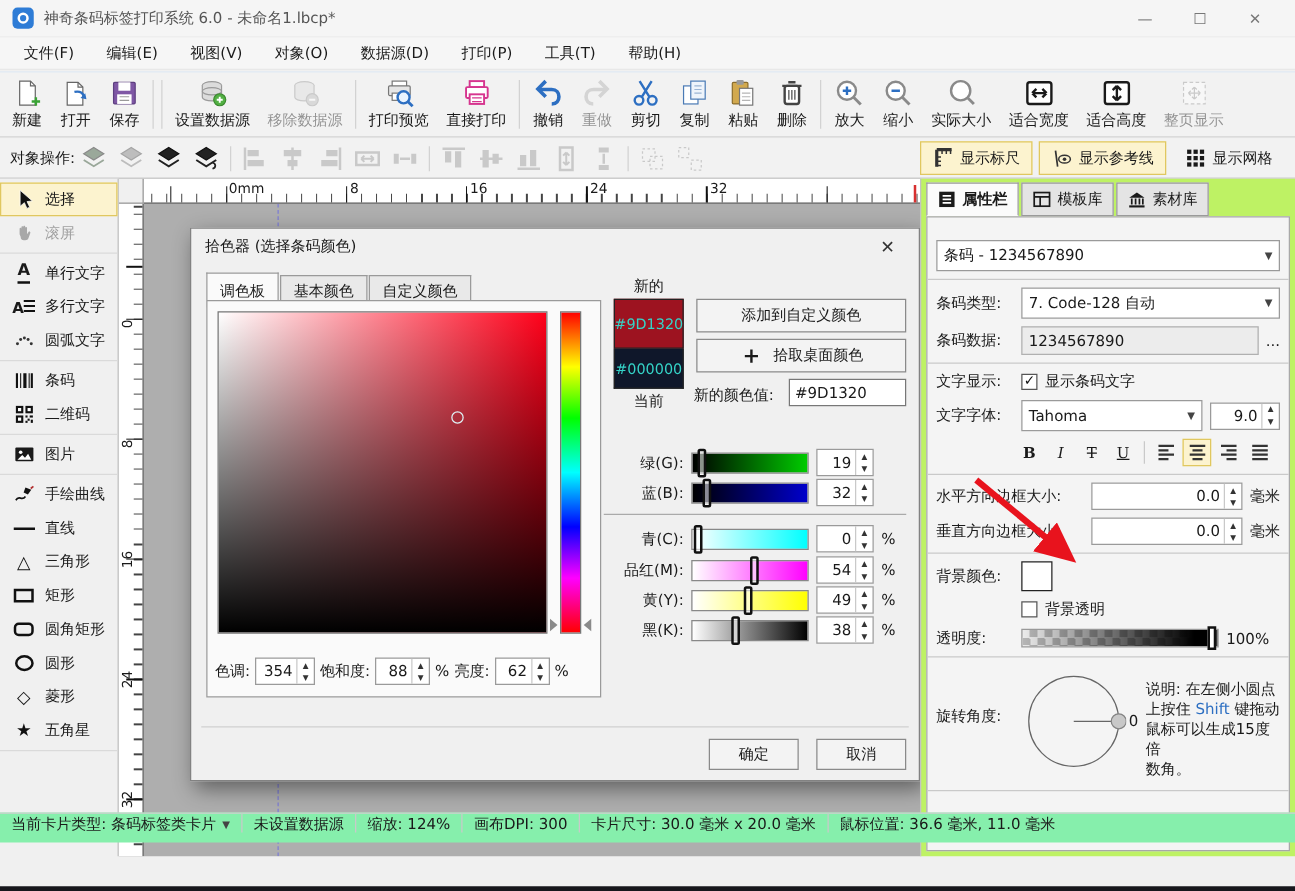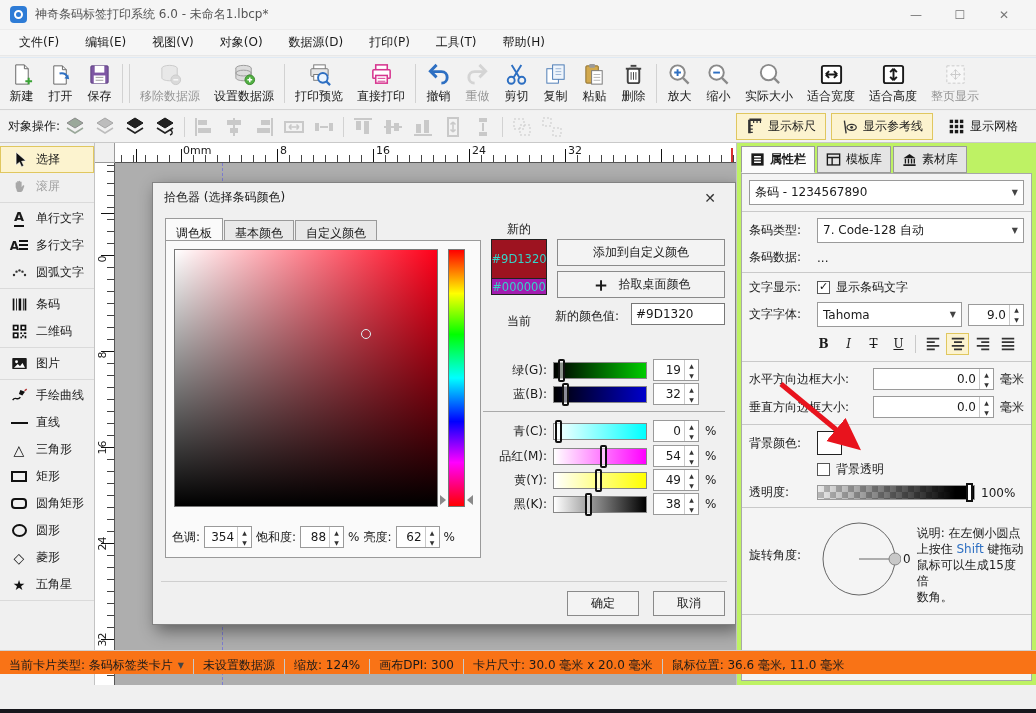--- a/index.html
+++ b/index.html
@@ -73,21 +73,21 @@
 .hue{position:absolute;left:282px;top:8px;width:17px;height:258px;border:1px solid #777;background:linear-gradient(to bottom,#f00,#ff0 17%,#0f0 33%,#0ff 50%,#00f 67%,#f0f 83%,#f00)}
 .hindL{position:absolute;left:274px;top:254px;width:0;height:0;border-top:5px solid transparent;border-bottom:5px solid transparent;border-left:6px solid #8a8a8a}
 .hindR{position:absolute;left:301px;top:254px;width:0;height:0;border-top:5px solid transparent;border-bottom:5px solid transparent;border-right:6px solid #8a8a8a}
 .hsbrow{position:absolute;left:6px;bottom:8px;right:4px;height:24px;display:flex;align-items:center;gap:4px}
 .nbox{display:flex;border:1px solid #9a9a9a;background:#fff;height:22px;align-items:stretch}
 .nbox .v{flex:1;display:flex;align-items:center;justify-content:flex-end;padding:0 3px}
 .spin{width:14px;display:flex;flex-direction:column;border-left:1px solid #c9c9c9}
 .spin span{flex:1;display:flex;align-items:center;justify-content:center;font-size:6px;color:#333}
 .lbl-new{position:absolute;left:338px;top:38px;width:56px;text-align:center}
 .sw-new{position:absolute;left:338px;top:56px;width:56px;height:40px;background:#9d1320;border:1px solid #222;color:#35d4c8;display:flex;align-items:center;justify-content:center;font-size:11.5px}
-.sw-cur{position:absolute;left:338px;top:96px;width:56px;height:16px;background:#a21caf;border:1px solid #222;border-top:none;color:#35d4c8;display:flex;align-items:center;justify-content:center;font-size:11.5px}
+.sw-cur{position:absolute;left:338px;top:96px;width:56px;height:32px;background:#0f172a;border:1px solid #222;border-top:none;color:#35d4c8;display:flex;align-items:center;justify-content:center;font-size:11.5px}
 .lbl-cur{position:absolute;left:338px;top:130px;width:56px;text-align:center}
 .btn{border:1px solid #8a8a8a;background:#f3f3f3;display:flex;align-items:center;justify-content:center;gap:8px}
 .btn-add{position:absolute;left:404px;top:56px;width:168px;height:27px}
 .btn-pick{position:absolute;left:404px;top:88px;width:168px;height:27px}
 .pluss{font-size:19px;font-weight:bold;line-height:1}
 .lbl-nv{position:absolute;left:402px;top:125px}
 .inp-nv{position:absolute;left:478px;top:120px;width:94px;height:22px;background:#fff;border:1px solid #777;display:flex;align-items:center;padding:0 4px}
 .srow{position:absolute;left:330px;width:246px;height:22px;display:flex;align-items:center;gap:6px}
 .srow .sl{width:64px;text-align:right;white-space:nowrap}
 .slider{width:94px;height:17px;border:1px solid #888;position:relative}
@@ -121,21 +121,21 @@
 .fI{font-style:italic;font-family:"DejaVu Serif",serif}
 .fS{text-decoration:line-through;font-family:"DejaVu Serif",serif}
 .fU{text-decoration:underline;font-family:"DejaVu Serif",serif}
 .swatch{width:25px;min-width:25px;height:24px;border:1px solid #222}
 .opsl{position:relative;height:15px;flex:1;max-width:158px;border:1px solid #999;background:linear-gradient(to right,rgba(128,128,128,0),#000 88%),repeating-conic-gradient(#b6b6b6 0% 25%,#ebebeb 0% 50%);background-size:auto,12px 12px}
 .ophandle{position:absolute;right:1px;top:-3px;width:7px;height:19px;border:2px solid #111;background:#fff}
 .prot{display:flex;padding:6px 7px;gap:6px;align-items:flex-start}
 .noteblk{width:118px;line-height:16px;margin-top:8px}
 .shiftkey{color:#2d6fc2}
 
-.statusbar{position:absolute;left:0;right:0;top:650px;height:24px;background:#f97316;border-top:1px solid #d0d0d0;display:flex;align-items:flex-end}
+.statusbar{position:absolute;left:0;right:0;top:650px;height:24px;background:#86efac;border-top:1px solid #d0d0d0;display:flex;align-items:flex-start}
 .sseg{padding:0 9px;display:flex;align-items:center;gap:5px;white-space:nowrap}
 .ssep2{width:1px;height:15px;background:#c9c9c9}
 .bottomstrip{position:absolute;left:0;right:0;top:709px;height:4px;background:#17171c}
 
 .overlay{position:absolute;inset:0;z-index:50;pointer-events:none}
 </style>
 </head>
 <body>
 
 <div class="app">
@@ -183,38 +183,38 @@
       <svg viewBox="0 0 26 26">
           <rect x="4" y="4" width="18" height="18" rx="1" fill="#7e57a4" stroke="#5d3f80"></rect>
           <rect x="8" y="4" width="10" height="7" fill="#fff"></rect>
           <rect x="7" y="14" width="12" height="8" fill="#fff"></rect>
           <path d="M9 16h8M9 19h8" stroke="#9a9a9a"></path>
         </svg>
       <span>保存</span>
     </div>
     <div class="tsep"></div>
     <div class="tsep"></div>
-    <div class="tbtn disabled">
-      <svg viewBox="0 0 26 26">
-          <ellipse cx="12" cy="6.5" rx="8" ry="3" fill="#dcdcdc" stroke="#9a9a9a"></ellipse>
-          <path d="M4 6.5v10c0 1.7 3.6 3 8 3s8-1.3 8-3v-10" fill="#dcdcdc" stroke="#9a9a9a"></path>
-          <circle cx="18.5" cy="18.5" r="5" fill="#bdbdbd" stroke="#9a9a9a"></circle>
-          <path d="M16 18.5h5" stroke="#fff" stroke-width="1.6"></path>
-        </svg>
-      <span>移除数据源</span>
-    </div>
     <div class="tbtn">
       <svg viewBox="0 0 26 26">
           <ellipse cx="12" cy="6.5" rx="8" ry="3" fill="#dcdcdc" stroke="#9a9a9a"></ellipse>
           <path d="M4 6.5v10c0 1.7 3.6 3 8 3s8-1.3 8-3v-10" fill="#dcdcdc" stroke="#9a9a9a"></path>
           <ellipse cx="12" cy="11.5" rx="8" ry="3" fill="none" stroke="#9a9a9a"></ellipse>
           <circle cx="18.5" cy="18.5" r="5" fill="#52b043" stroke="#3c8a30"></circle>
           <path d="M16 18.5h5M18.5 16v5" stroke="#fff" stroke-width="1.6"></path>
         </svg>
       <span>设置数据源</span>
+    </div>
+    <div class="tbtn disabled">
+      <svg viewBox="0 0 26 26">
+          <ellipse cx="12" cy="6.5" rx="8" ry="3" fill="#dcdcdc" stroke="#9a9a9a"></ellipse>
+          <path d="M4 6.5v10c0 1.7 3.6 3 8 3s8-1.3 8-3v-10" fill="#dcdcdc" stroke="#9a9a9a"></path>
+          <circle cx="18.5" cy="18.5" r="5" fill="#bdbdbd" stroke="#9a9a9a"></circle>
+          <path d="M16 18.5h5" stroke="#fff" stroke-width="1.6"></path>
+        </svg>
+      <span>移除数据源</span>
     </div>
     <div class="tsep"></div>
     <div class="tbtn">
       <svg viewBox="0 0 26 26">
           <rect x="7" y="3" width="12" height="5" fill="#fff" stroke="#777"></rect>
           <rect x="4" y="7" width="18" height="8" rx="1" fill="#e6e6e6" stroke="#777"></rect>
           <rect x="7" y="13" width="10" height="6" fill="#fff" stroke="#777"></rect>
           <circle cx="16.5" cy="16.5" r="5" fill="#eaf4ff" stroke="#2d6fc2" stroke-width="2"></circle>
           <path d="M20 20l4 4" stroke="#2d6fc2" stroke-width="2.4"></path>
         </svg>
@@ -786,36 +786,37 @@
         <span class="ptab">
           <svg viewBox="0 0 22 22">
               <path d="M2 9l9-6 9 6z" fill="#1a1a1a"></path>
               <path d="M5 10v7M9.5 10v7M14 10v7M18 10v7" stroke="#1a1a1a" stroke-width="2"></path>
               <rect x="2" y="18" width="18" height="2.5" fill="#1a1a1a"></rect>
             </svg>
           <span>素材库</span>
         </span>
       </div>
       <div class="pbody">
-        <div class="prow" style="padding-top:6px">
+        <div class="prow" style="padding-top:18px">
           <span class="ddl" style="height:25px">
             <span>条码 - 1234567890</span>
             <span class="dda">▼</span>
           </span>
         </div>
         <div class="phr"></div>
         <div class="prow">
           <span class="plabel">条码类型:</span>
           <span class="ddl">
             <span>7. Code-128 自动</span>
             <span class="dda">▼</span>
           </span>
         </div>
         <div class="prow">
           <span class="plabel">条码数据:</span>
+          <span class="ginp">1234567890</span>
           <span>...</span>
         </div>
         <div class="phr"></div>
         <div class="prow">
           <span class="plabel">文字显示:</span>
           <span class="cb on"></span>
           <span>显示条码文字</span>
         </div>
         <div class="prow">
           <span class="plabel">文字字体:</span>

